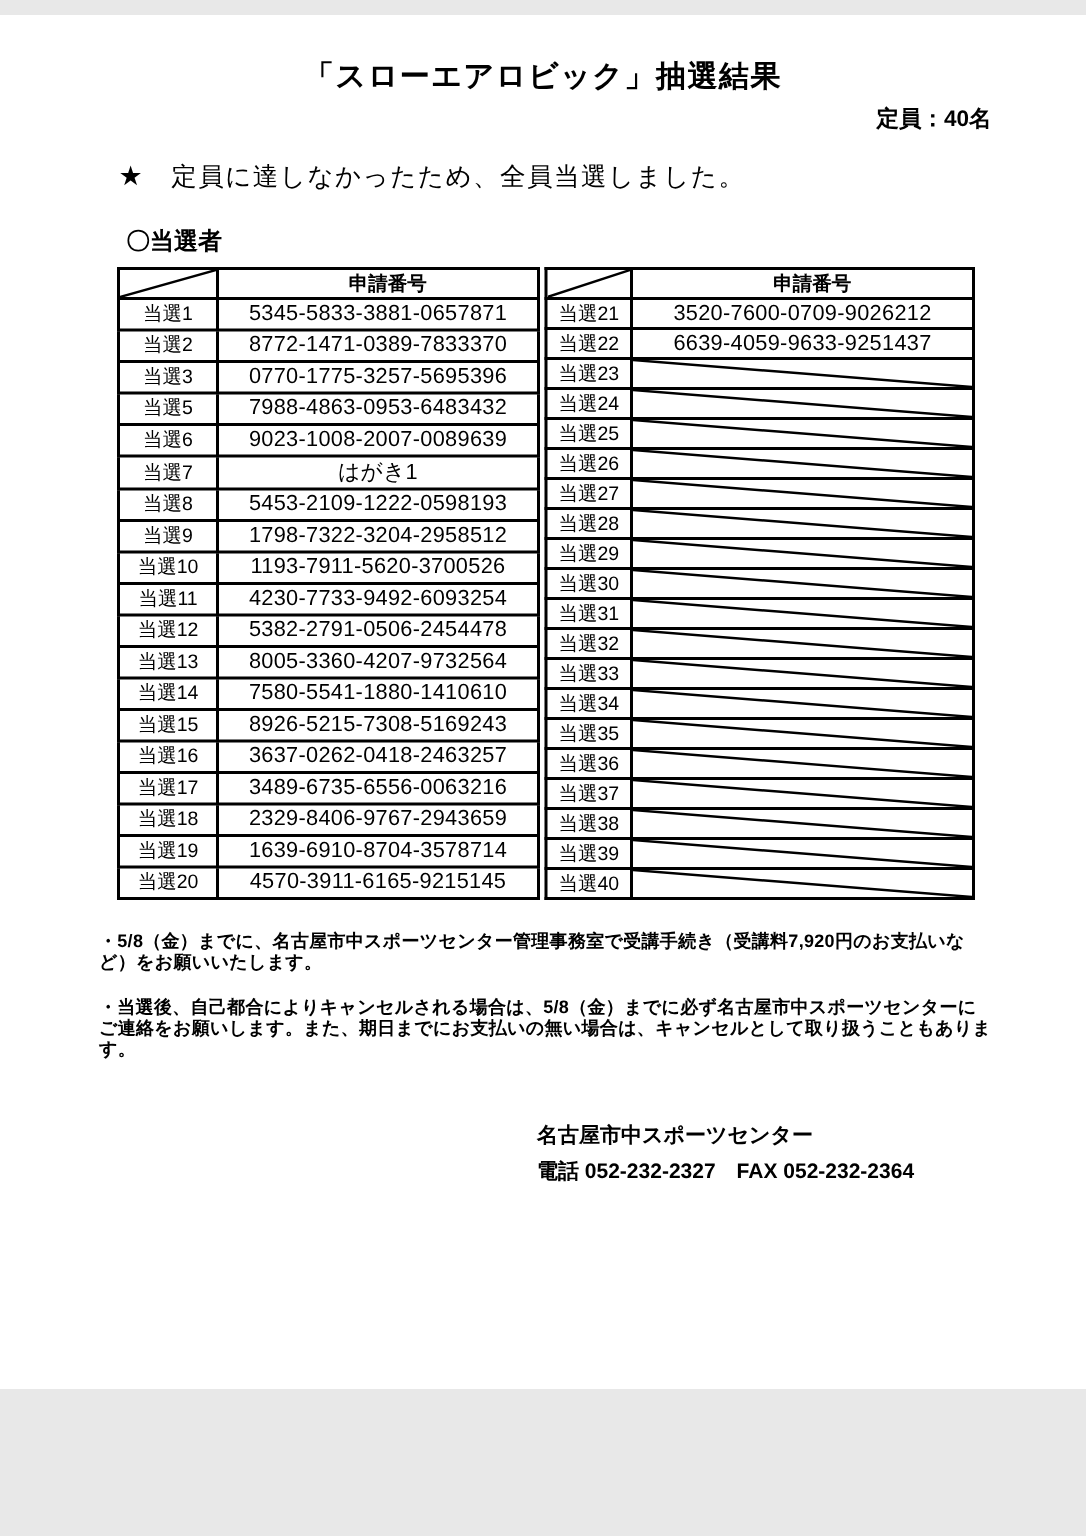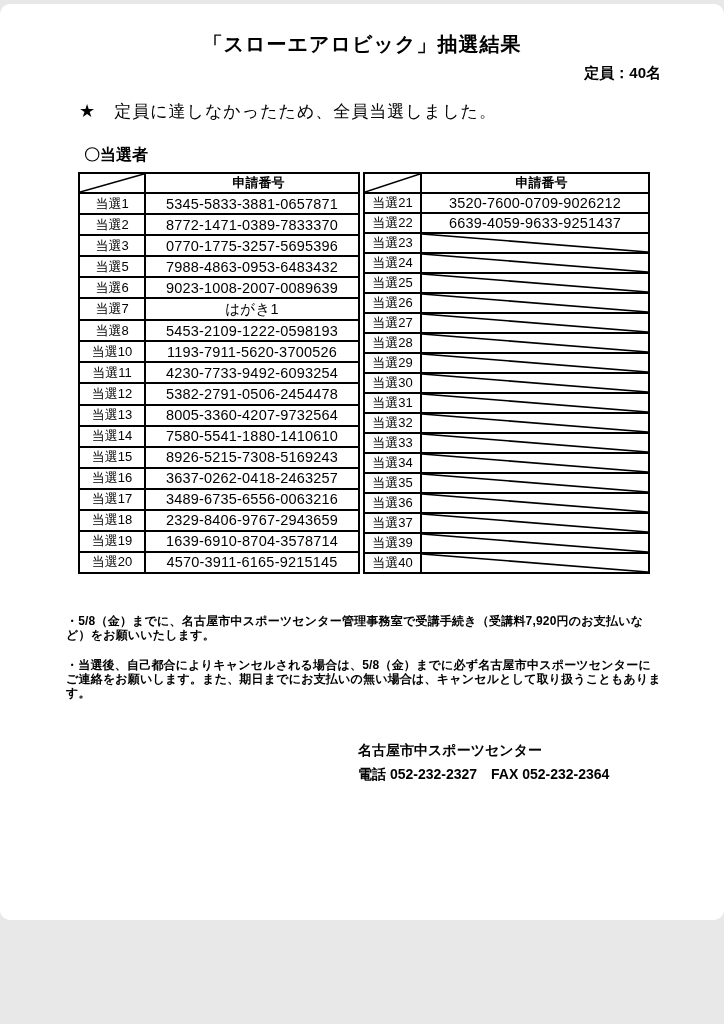--- a/index.html
+++ b/index.html
@@ -3,23 +3,22 @@
 <meta charset="utf-8">
 <style>
   * { box-sizing: border-box; margin: 0; padding: 0; }
   html, body { background: #e8e8e8; }
   body { font-family: "Liberation Sans", "DejaVu Sans", sans-serif; color: #000; }
   .page {
     position: relative;
     width: 724px;
     height: 916px;
     background: #fff;
-    margin: 4px auto;
+    margin: 10px auto;
     overflow: hidden;
-    border-radius: 10px;
   }
   .doc-title {
     position: absolute;
     top: 27px; left: 0;
     width: 100%;
     text-align: center;
     font-size: 20px;
     font-weight: bold;
     letter-spacing: 1px;
   }
@@ -153,20 +152,24 @@
           </tr>
           <tr>
             <td class="label-cell">当選7</td>
             <td class="value-cell">はがき1</td>
           </tr>
           <tr>
             <td class="label-cell">当選8</td>
             <td class="value-cell">5453-2109-1222-0598193</td>
           </tr>
           <tr>
+            <td class="label-cell">当選9</td>
+            <td class="value-cell">1798-7322-3204-2958512</td>
+          </tr>
+          <tr>
             <td class="label-cell">当選10</td>
             <td class="value-cell">1193-7911-5620-3700526</td>
           </tr>
           <tr>
             <td class="label-cell">当選11</td>
             <td class="value-cell">4230-7733-9492-6093254</td>
           </tr>
           <tr>
             <td class="label-cell">当選12</td>
             <td class="value-cell">5382-2791-0506-2454478</td>
@@ -344,20 +347,28 @@
           </tr>
           <tr>
             <td class="label-cell">当選37</td>
             <td class="value-cell">
               <svg class="diag" viewBox="0 0 100 100" preserveAspectRatio="none">
                 <line x1="0" y1="0" x2="100" y2="100" vector-effect="non-scaling-stroke"></line>
               </svg>
             </td>
           </tr>
           <tr>
+            <td class="label-cell">当選38</td>
+            <td class="value-cell">
+              <svg class="diag" viewBox="0 0 100 100" preserveAspectRatio="none">
+                <line x1="0" y1="0" x2="100" y2="100" vector-effect="non-scaling-stroke"></line>
+              </svg>
+            </td>
+          </tr>
+          <tr>
             <td class="label-cell">当選39</td>
             <td class="value-cell">
               <svg class="diag" viewBox="0 0 100 100" preserveAspectRatio="none">
                 <line x1="0" y1="0" x2="100" y2="100" vector-effect="non-scaling-stroke"></line>
               </svg>
             </td>
           </tr>
           <tr>
             <td class="label-cell">当選40</td>
             <td class="value-cell">

